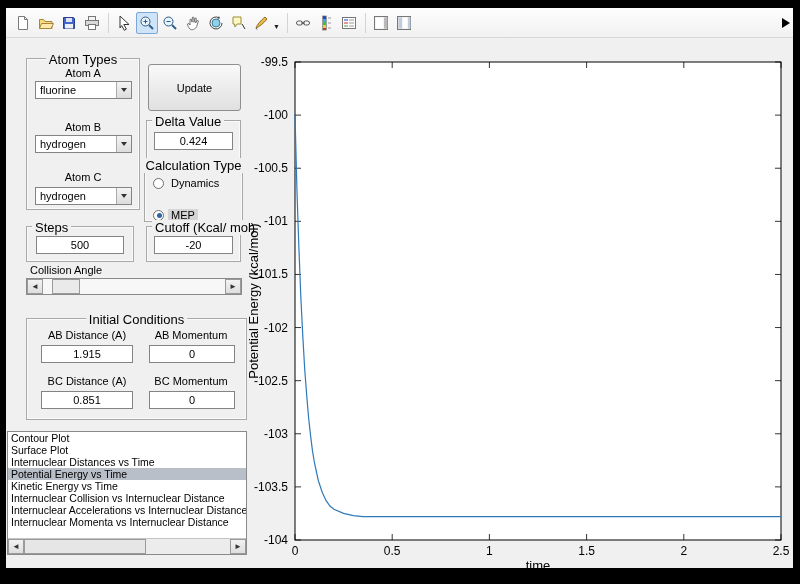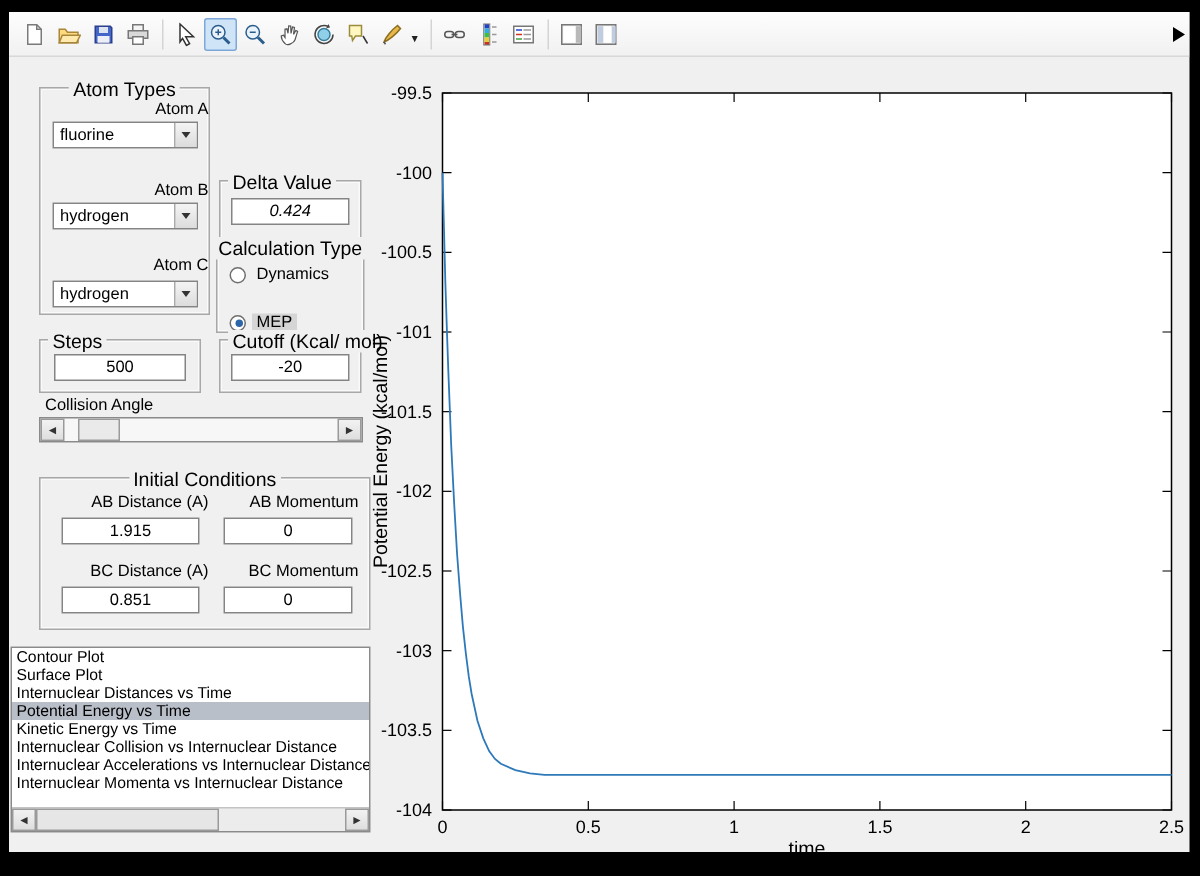--- a/index.html
+++ b/index.html
@@ -12,21 +12,21 @@
   .tbtn svg{width:16px;height:16px}
   .tbtn.active{background:#cfe4f7;border-color:#7da7d9}
   .tsep{width:1px;height:20px;background:#d4d4d4;margin:0 4px;flex:0 0 auto}
   .caret{font-size:7px;color:#222;margin:8px 3px 0 -1px;flex:0 0 auto}
   .dock-arrow{position:absolute;right:3px;top:10px;width:0;height:0;border-top:5px solid transparent;border-bottom:5px solid transparent;border-left:8px solid #000}
   
   .panel{position:absolute;border:1px solid #a8a8a8;box-shadow:inset 0 0 0 1px #fafafa}
   .panel-title{position:absolute;top:-7px;background:#f0f0f0;font-size:13px;padding:0 3px;white-space:nowrap;color:#000}
   .t-center{left:50%;transform:translateX(-50%)}
   .t-left{left:5px}
-  .small-label{position:absolute;font-size:11px;color:#000;text-align:right;white-space:nowrap}
+  .small-label{position:absolute;font-size:11px;color:#000;text-align:center;white-space:nowrap}
   
   .dropdown{position:absolute;height:18px;background:#fff;border:1px solid #848484;display:flex;align-items:stretch}
   .dd-text{flex:1;font-size:11px;padding:2px 0 0 4px;white-space:nowrap;overflow:hidden}
   .dd-btn{width:15px;background:linear-gradient(#f4f4f4,#dcdcdc);border-left:1px solid #aaa;display:flex;align-items:center;justify-content:center}
   .dd-arrow{width:0;height:0;border-left:3.5px solid transparent;border-right:3.5px solid transparent;border-top:4px solid #333}
   
   .efield{position:absolute;height:18px;background:#fff;border:1px solid #848484;font-size:11px;text-align:center;font-family:"Liberation Sans",sans-serif;color:#000}
   
   .btn{position:absolute;background:linear-gradient(#f9f9f9,#e0e0e0);border:1px solid #8e8e8e;border-radius:3px;font-size:11px;display:flex;align-items:center;justify-content:center;color:#000}
   
@@ -193,24 +193,25 @@
     </div>
     <div class="small-label" style="left:0;right:0;top:112px">Atom C</div>
     <div class="dropdown" style="left:8px;top:128px;width:97px">
       <span class="dd-text">hydrogen</span>
       <span class="dd-btn">
           <span class="dd-arrow"></span>
         </span>
     </div>
   </div>
 
+  <div class="btn" style="left:142px;top:56px;width:93px;height:47px">Update</div>
 
   <div class="panel" style="left:140px;top:112px;width:95px;height:40px">
     <div class="panel-title t-left">Delta Value</div>
-    <input class="efield" style="left: 7px; top: 11px; width: 79px; font-style: italic;" value="0.424">
+    <input class="efield" style="left: 7px; top: 11px; width: 79px;" value="0.424">
   </div>
 
   <div class="panel" style="left:138px;top:156px;width:99px;height:58px">
     <div class="panel-title t-center">Calculation Type</div>
     <div class="radio-row" style="left:8px;top:12px">
       <span class="radio"></span>
       <span class="radio-label">Dynamics</span>
     </div>
     <div class="radio-row sel-bg" style="left:8px;top:44px">
       <span class="radio checked"></span>

